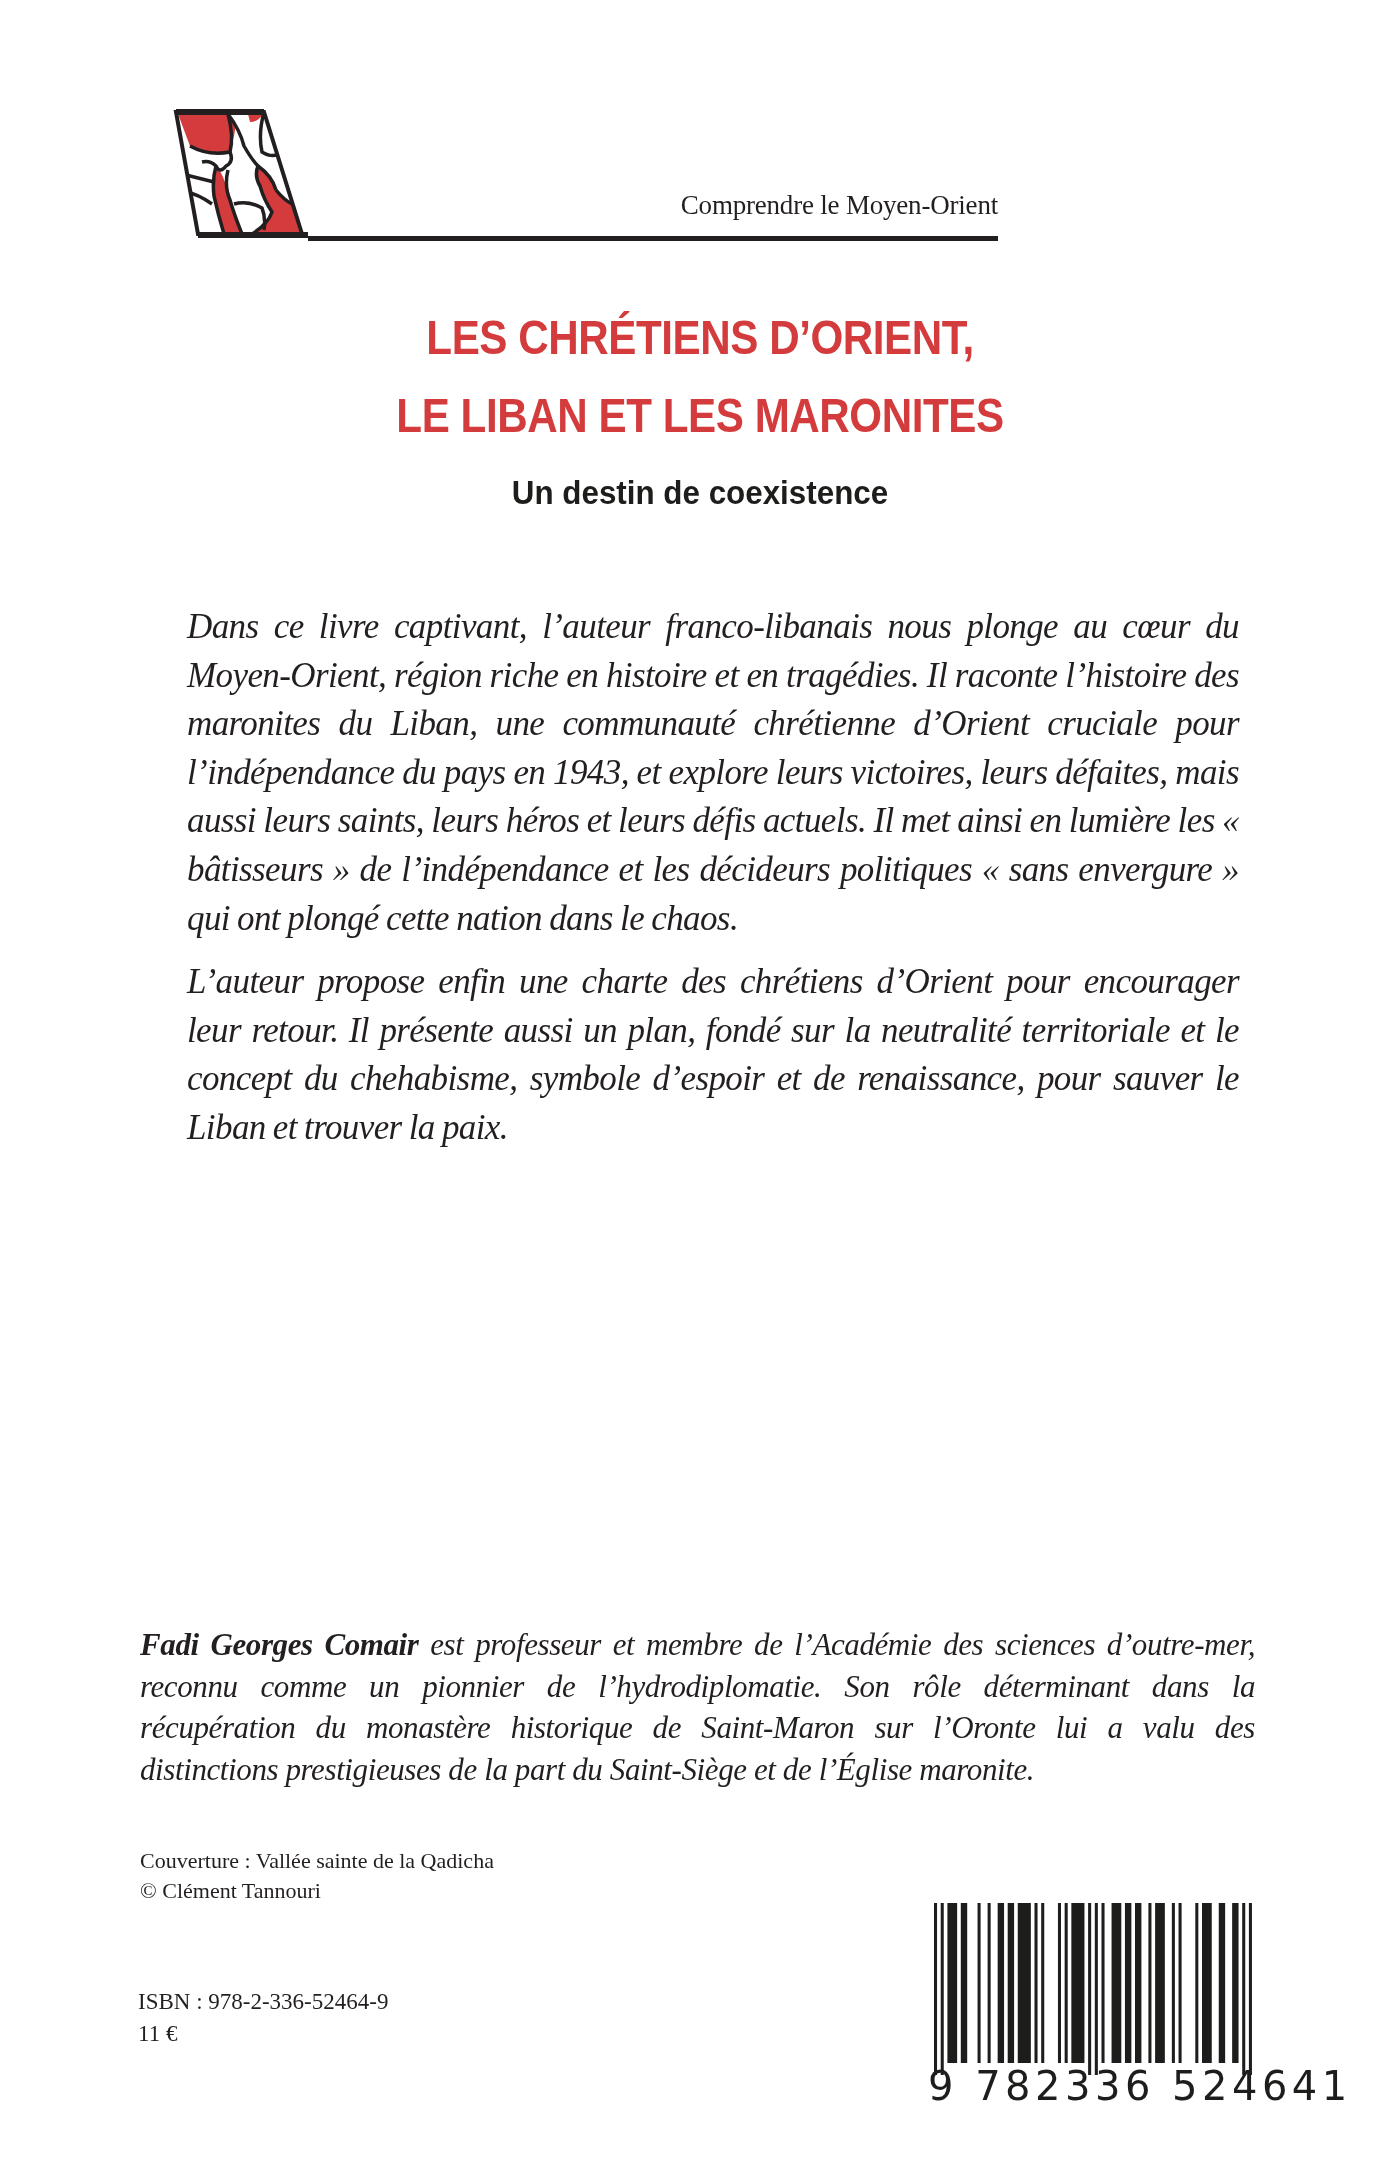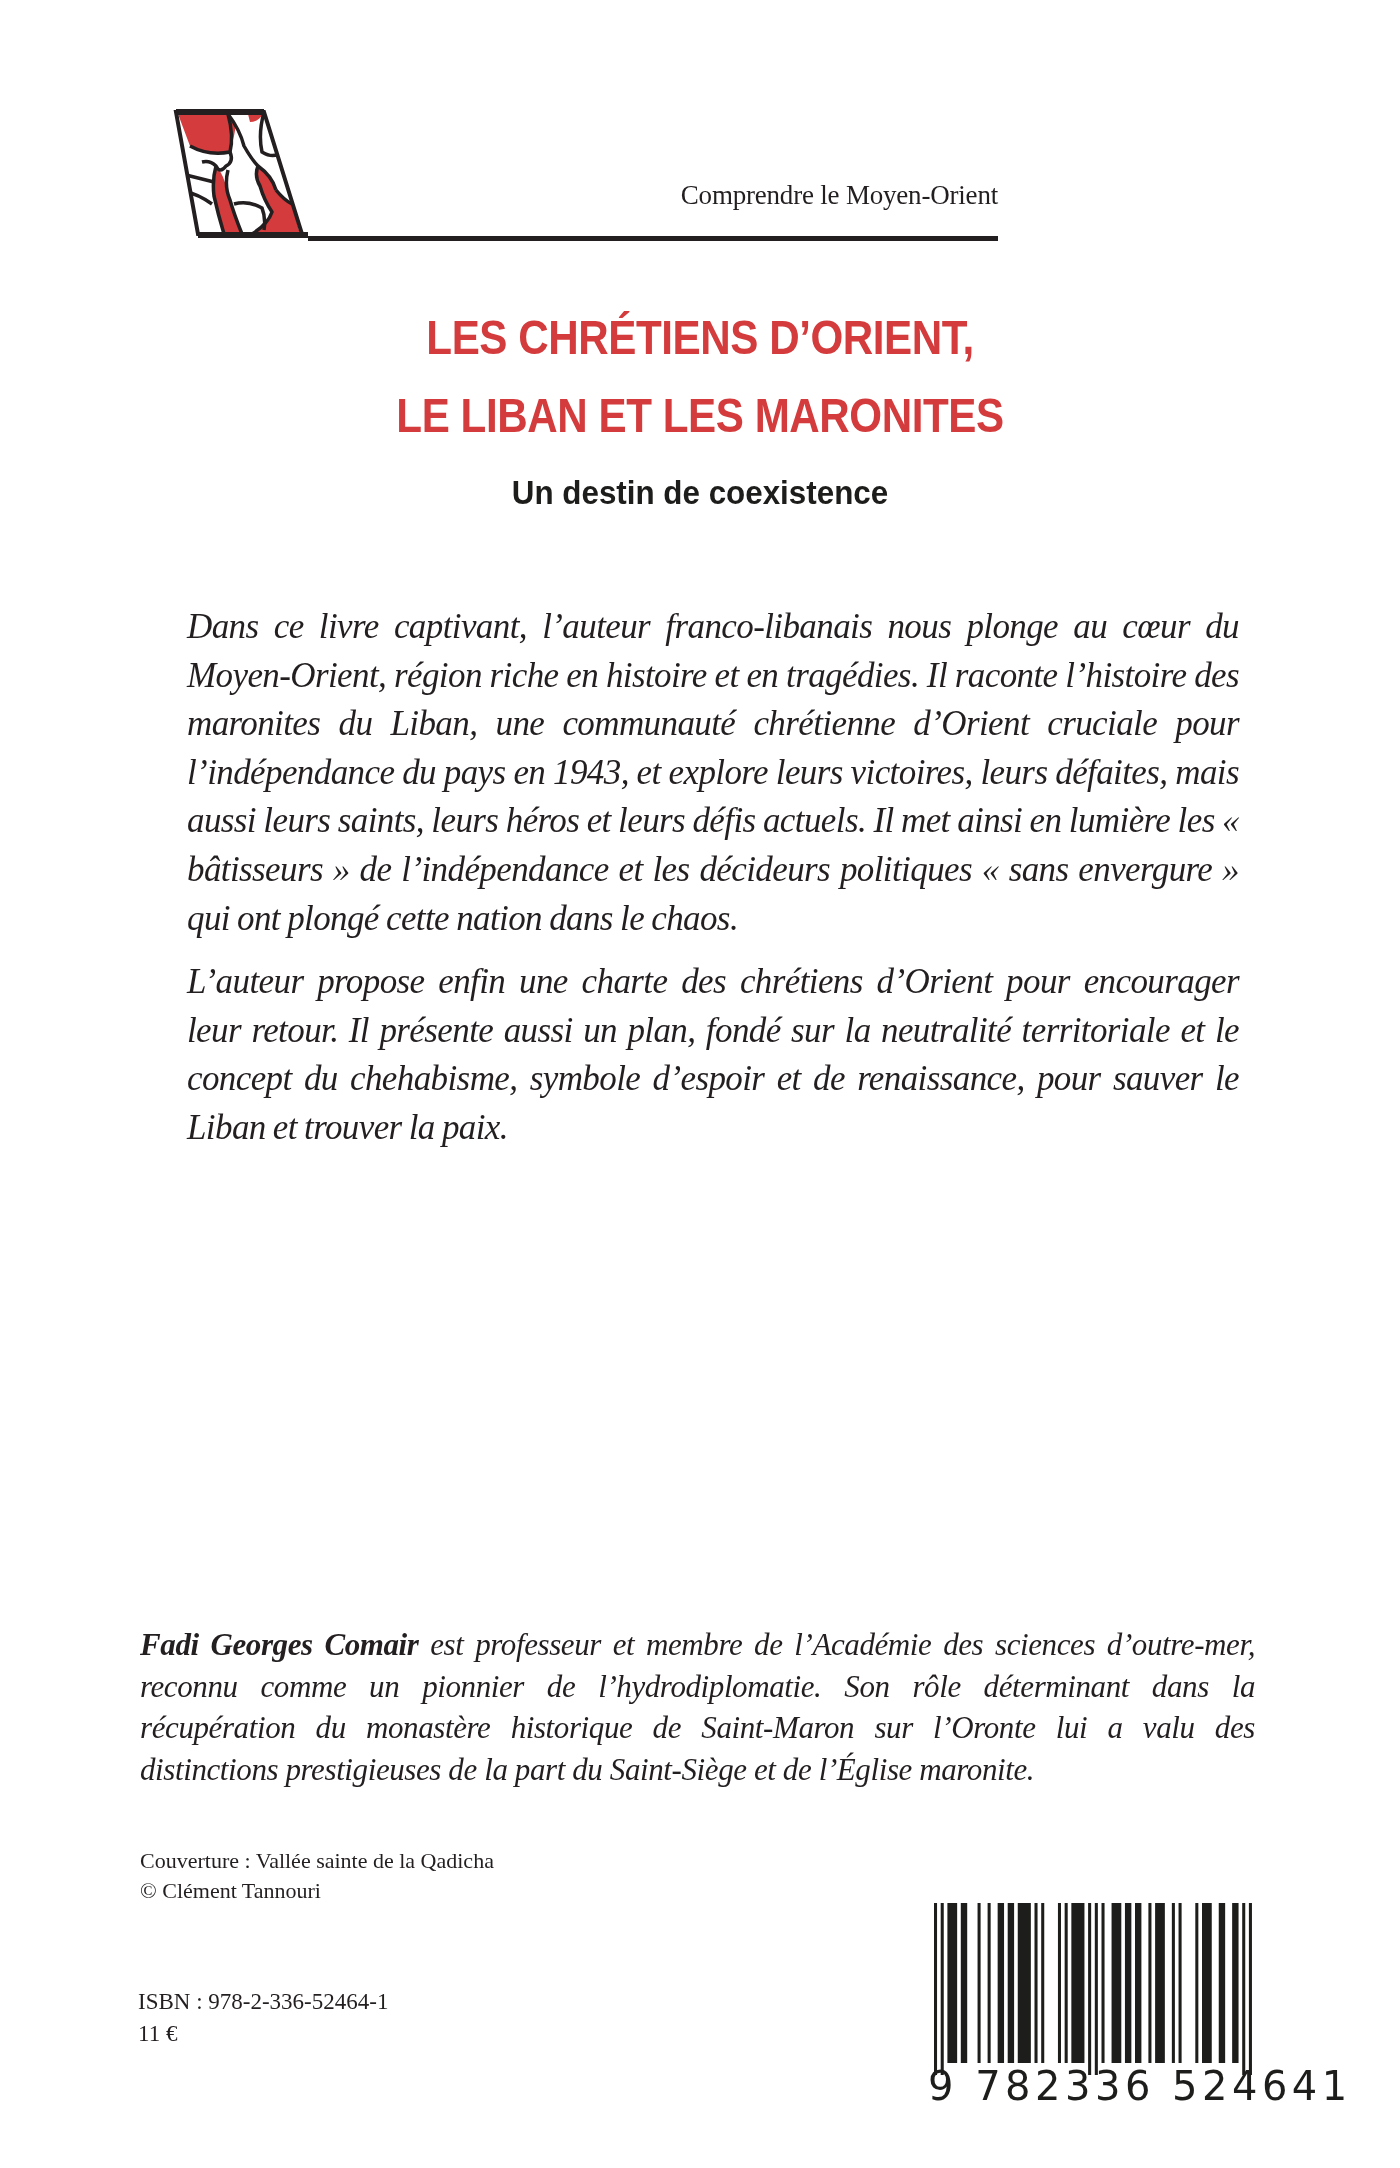--- a/index.html
+++ b/index.html
@@ -27,21 +27,21 @@
       position: absolute;
       left: 308px;
       top: 236px;
       width: 690px;
       height: 5px;
       background: #231f20;
     }
     .series-name {
       position: absolute;
       right: 402px;
-      top: 180px;
+      top: 190px;
       font-size: 27px;
       color: #231f20;
       font-family: "Liberation Serif", serif;
       letter-spacing: -0.2px;
     }
     .title {
       position: absolute;
       left: 0;
       width: 1400px;
       text-align: center;
@@ -187,21 +187,21 @@
 </div>
 
 <div class="bio"><span class="author">Fadi Georges Comair</span><span> est professeur et membre de l’Académie des sciences d’outre-mer, reconnu comme un pionnier de l’hydrodiplomatie. Son rôle déterminant dans la récupération du monastère historique de Saint-Maron sur l’Oronte lui a valu des distinctions prestigieuses de la part du Saint-Siège et de l’Église maronite.</span></div>
 
 <div class="credits">
   <div>Couverture : Vallée sainte de la Qadicha</div>
   <div>© Clément Tannouri</div>
 </div>
 
 <div class="isbn-block">
-  <div>ISBN : 978-2-336-52464-1</div>
+  <div>ISBN : 978-2-336-52464-9</div>
   <div>11 €</div>
 </div>
 
 <div class="barcode">
   <svg id="barcode-svg" width="345" height="180" xmlns="http://www.w3.org/2000/svg">
       <rect x="14.00" y="8" width="3.05" height="172" fill="#1d1d1b"></rect>
       <rect x="20.70" y="8" width="3.05" height="172" fill="#1d1d1b"></rect>
       <rect x="27.40" y="8" width="9.75" height="160" fill="#1d1d1b"></rect>
       <rect x="40.80" y="8" width="6.40" height="160" fill="#1d1d1b"></rect>
       <rect x="57.55" y="8" width="3.05" height="160" fill="#1d1d1b"></rect>

